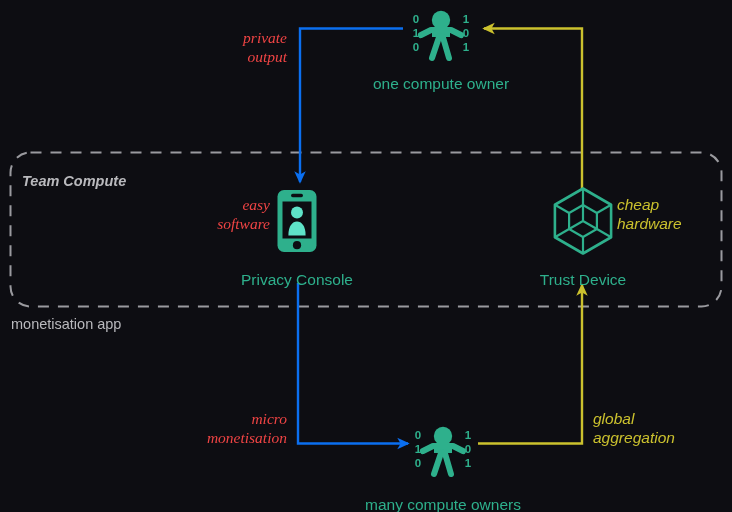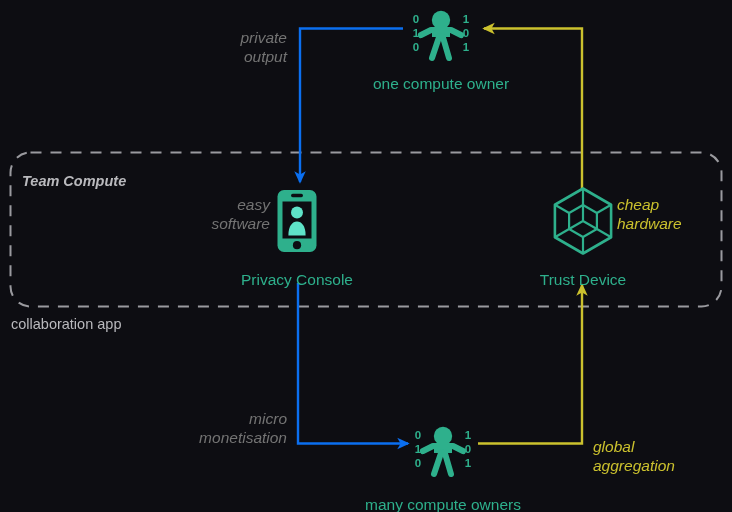--- a/index.html
+++ b/index.html
@@ -25,21 +25,21 @@
   .lbl {
     position: absolute;
     white-space: pre;
     line-height: 1.22;
   }
   .edge-lbl {
     font-size: 15.5px;
     font-style: italic;
     font-weight: 400;
   }
-  .edge-lbl.blue  { color: #737373; }
+  .edge-lbl.blue  { color: #ef4444; font-family: Liberation Serif, serif; }
   .edge-lbl.olive { color: #cbc12e; }
   .node-lbl {
     font-size: 15.5px;
     color: #2eb08c;
     text-align: center;
     margin-top: 12px;
   }
   .grp-title {
     font-size: 14.5px;
     font-weight: bold;
@@ -120,36 +120,36 @@
       <path d="M 0 -16 L 0 -32.5" fill="none" stroke="#2eb08c" stroke-width="2.2"></path>
       <path d="M 13.9 -8 L 28.1 -16.25" fill="none" stroke="#2eb08c" stroke-width="2.2"></path>
       <path d="M 13.9 8 L 28.1 16.25" fill="none" stroke="#2eb08c" stroke-width="2.2"></path>
       <path d="M 0 16 L 0 32.5" fill="none" stroke="#2eb08c" stroke-width="2.2"></path>
       <path d="M -13.9 8 L -28.1 16.25" fill="none" stroke="#2eb08c" stroke-width="2.2"></path>
       <path d="M -13.9 -8 L -28.1 -16.25" fill="none" stroke="#2eb08c" stroke-width="2.2"></path>
     </g>
   </svg>
 
   <div class="lbl grp-title" style="left:22px; top:173px;font-style:italic;">Team Compute</div>
-  <div class="lbl grp-sub" style="left:11px; top:316px;">collaboration app</div>
+  <div class="lbl grp-sub" style="left:11px; top:316px;">monetisation app</div>
 
   <div class="lbl edge-lbl blue r" style="left:160px; top:29px; width:127px;">private
 output</div>
 
 
   <div class="lbl edge-lbl blue r" style="left:155px; top:196px; width:115px;">easy
 software</div>
 
   <div class="lbl edge-lbl olive l" style="left:617px; top:196px; width:110px;">cheap
 hardware</div>
 
   <div class="lbl edge-lbl blue r" style="left:150px; top:410px; width:137px;">micro
 monetisation</div>
 
-  <div class="lbl edge-lbl olive l" style="left:593px; top:410px; width:135px;margin-top:28px;">global
+  <div class="lbl edge-lbl olive l" style="left:593px; top:410px; width:135px;">global
 aggregation</div>
 
   <div class="lbl node-lbl" style="left:341px; top:63px; width:200px;">one compute owner</div>
 
   <div class="lbl node-lbl" style="left:207px; top:259px; width:180px;">Privacy Console</div>
 
   <div class="lbl node-lbl" style="left:503px; top:259px; width:160px;">Trust Device</div>
 
   <div class="lbl node-lbl" style="left:343px; top:484px; width:200px;">many compute owners</div>
 

